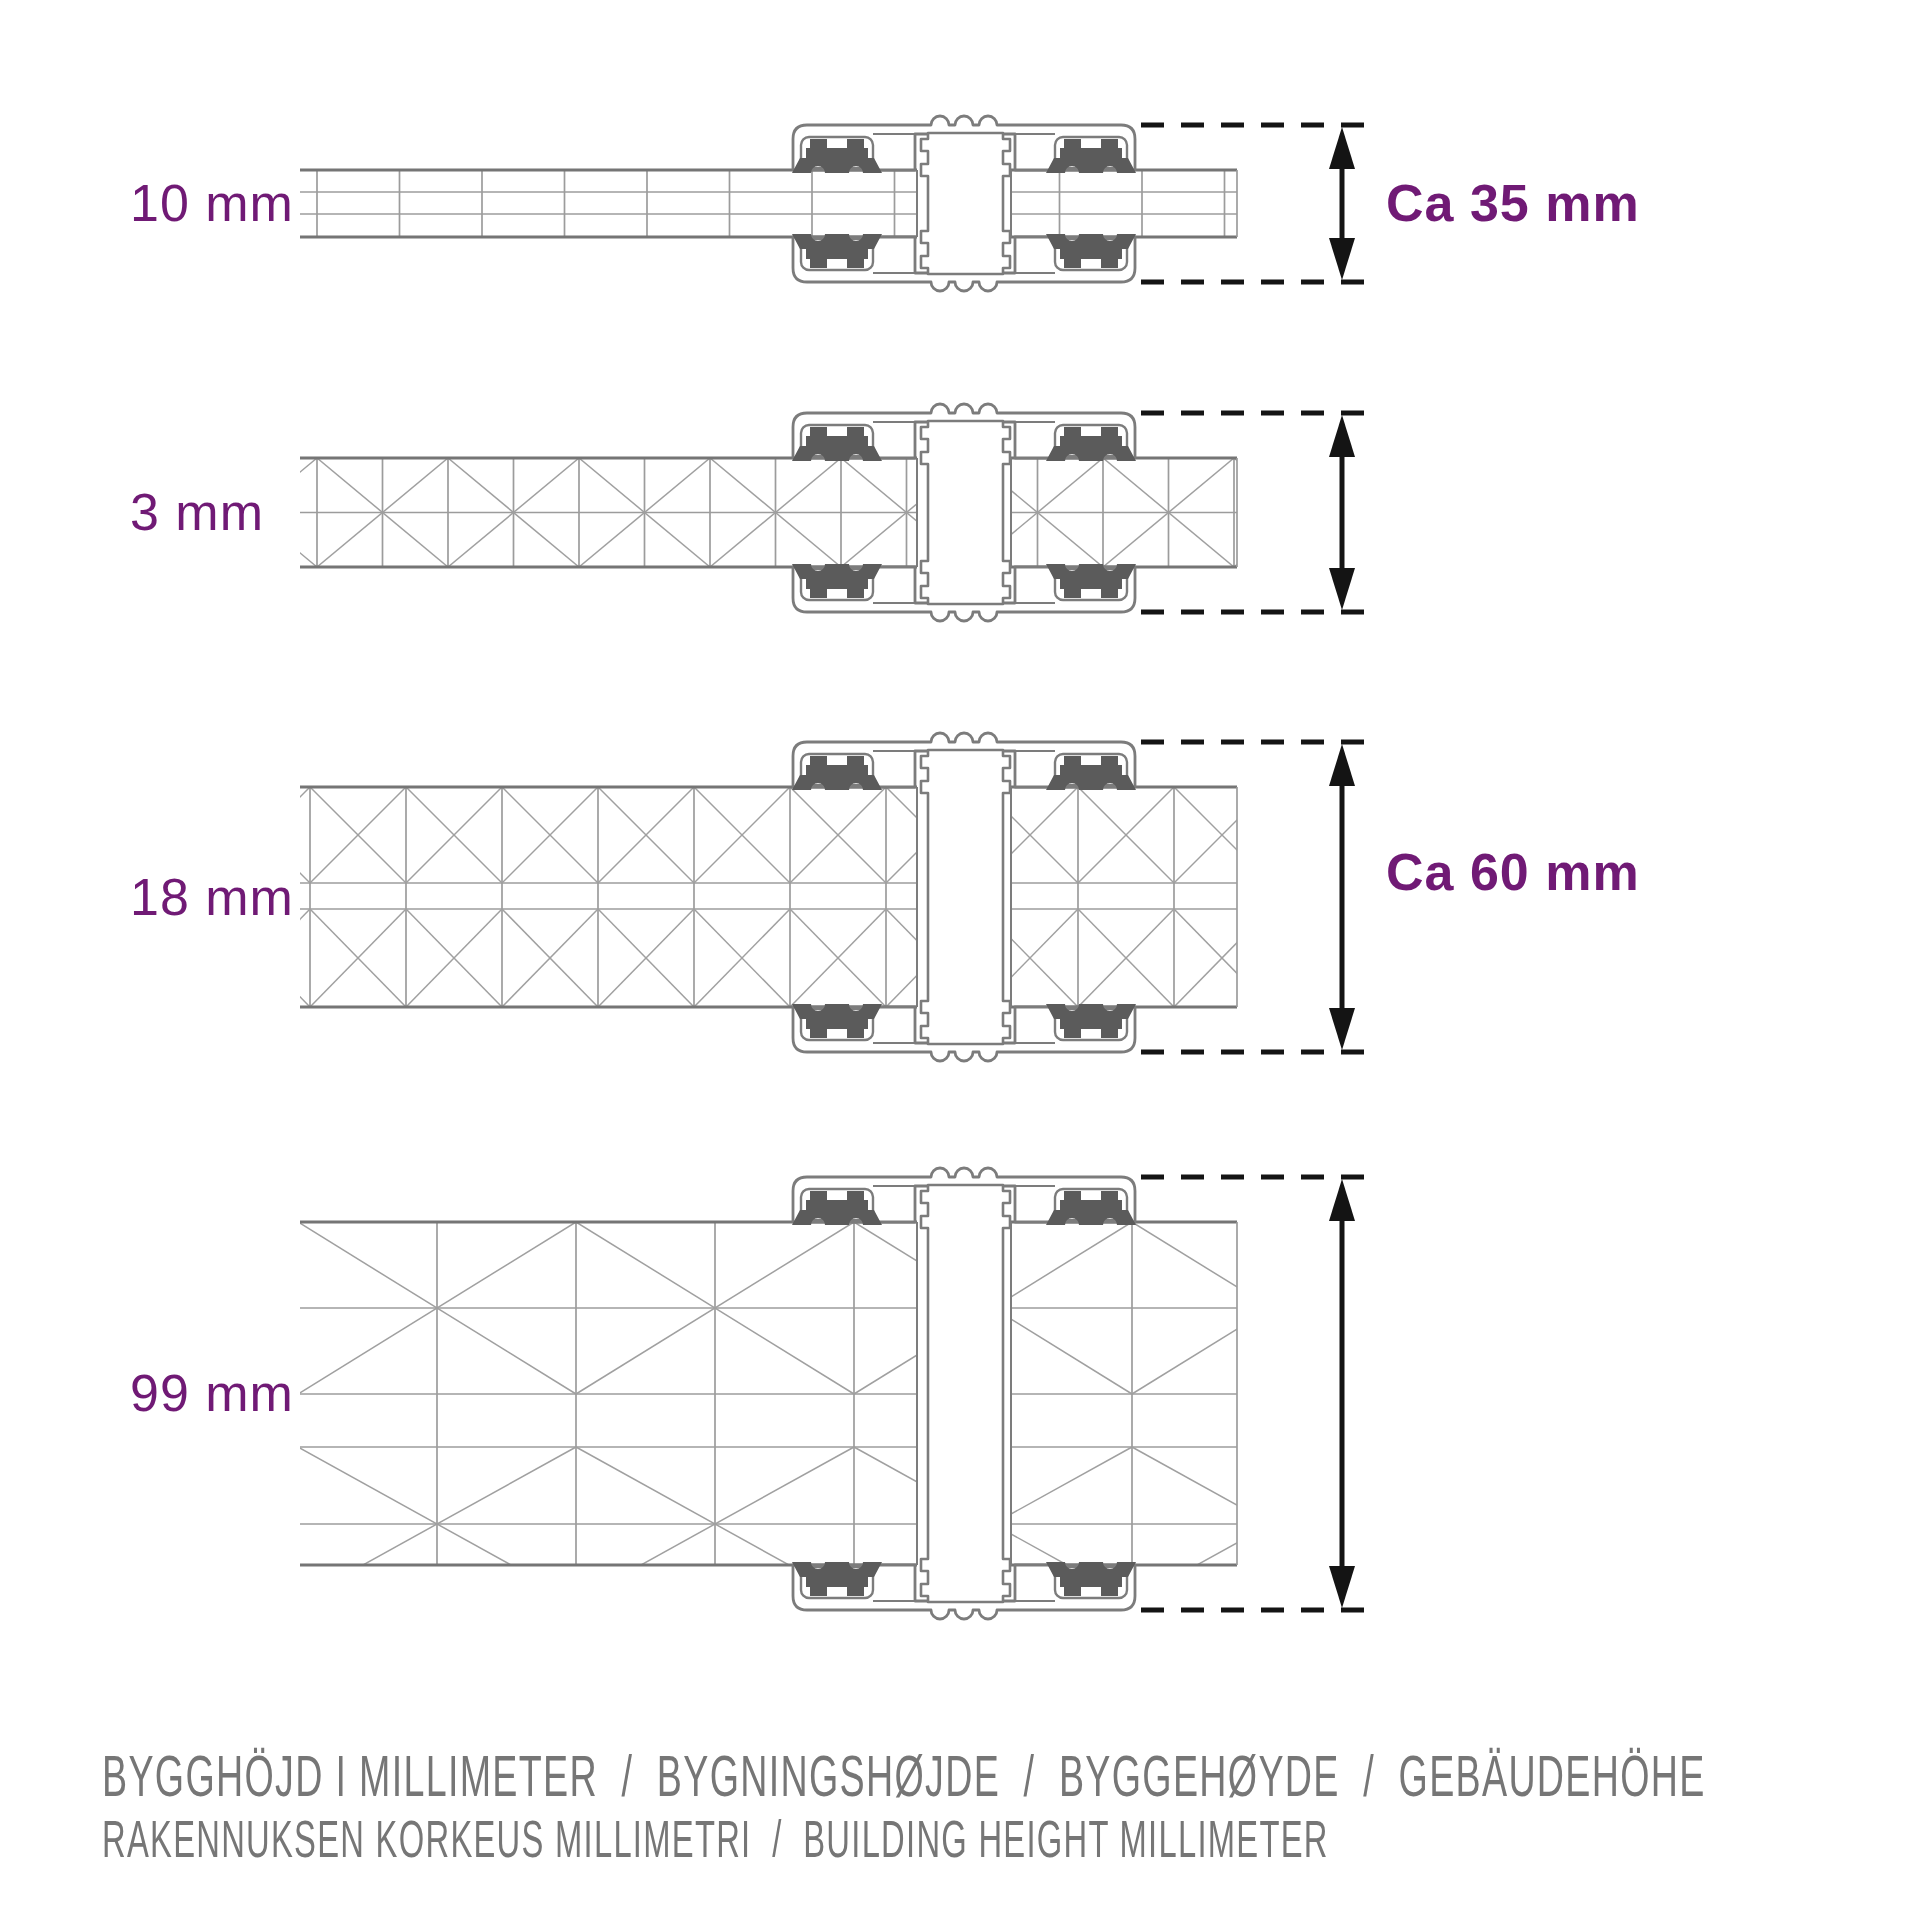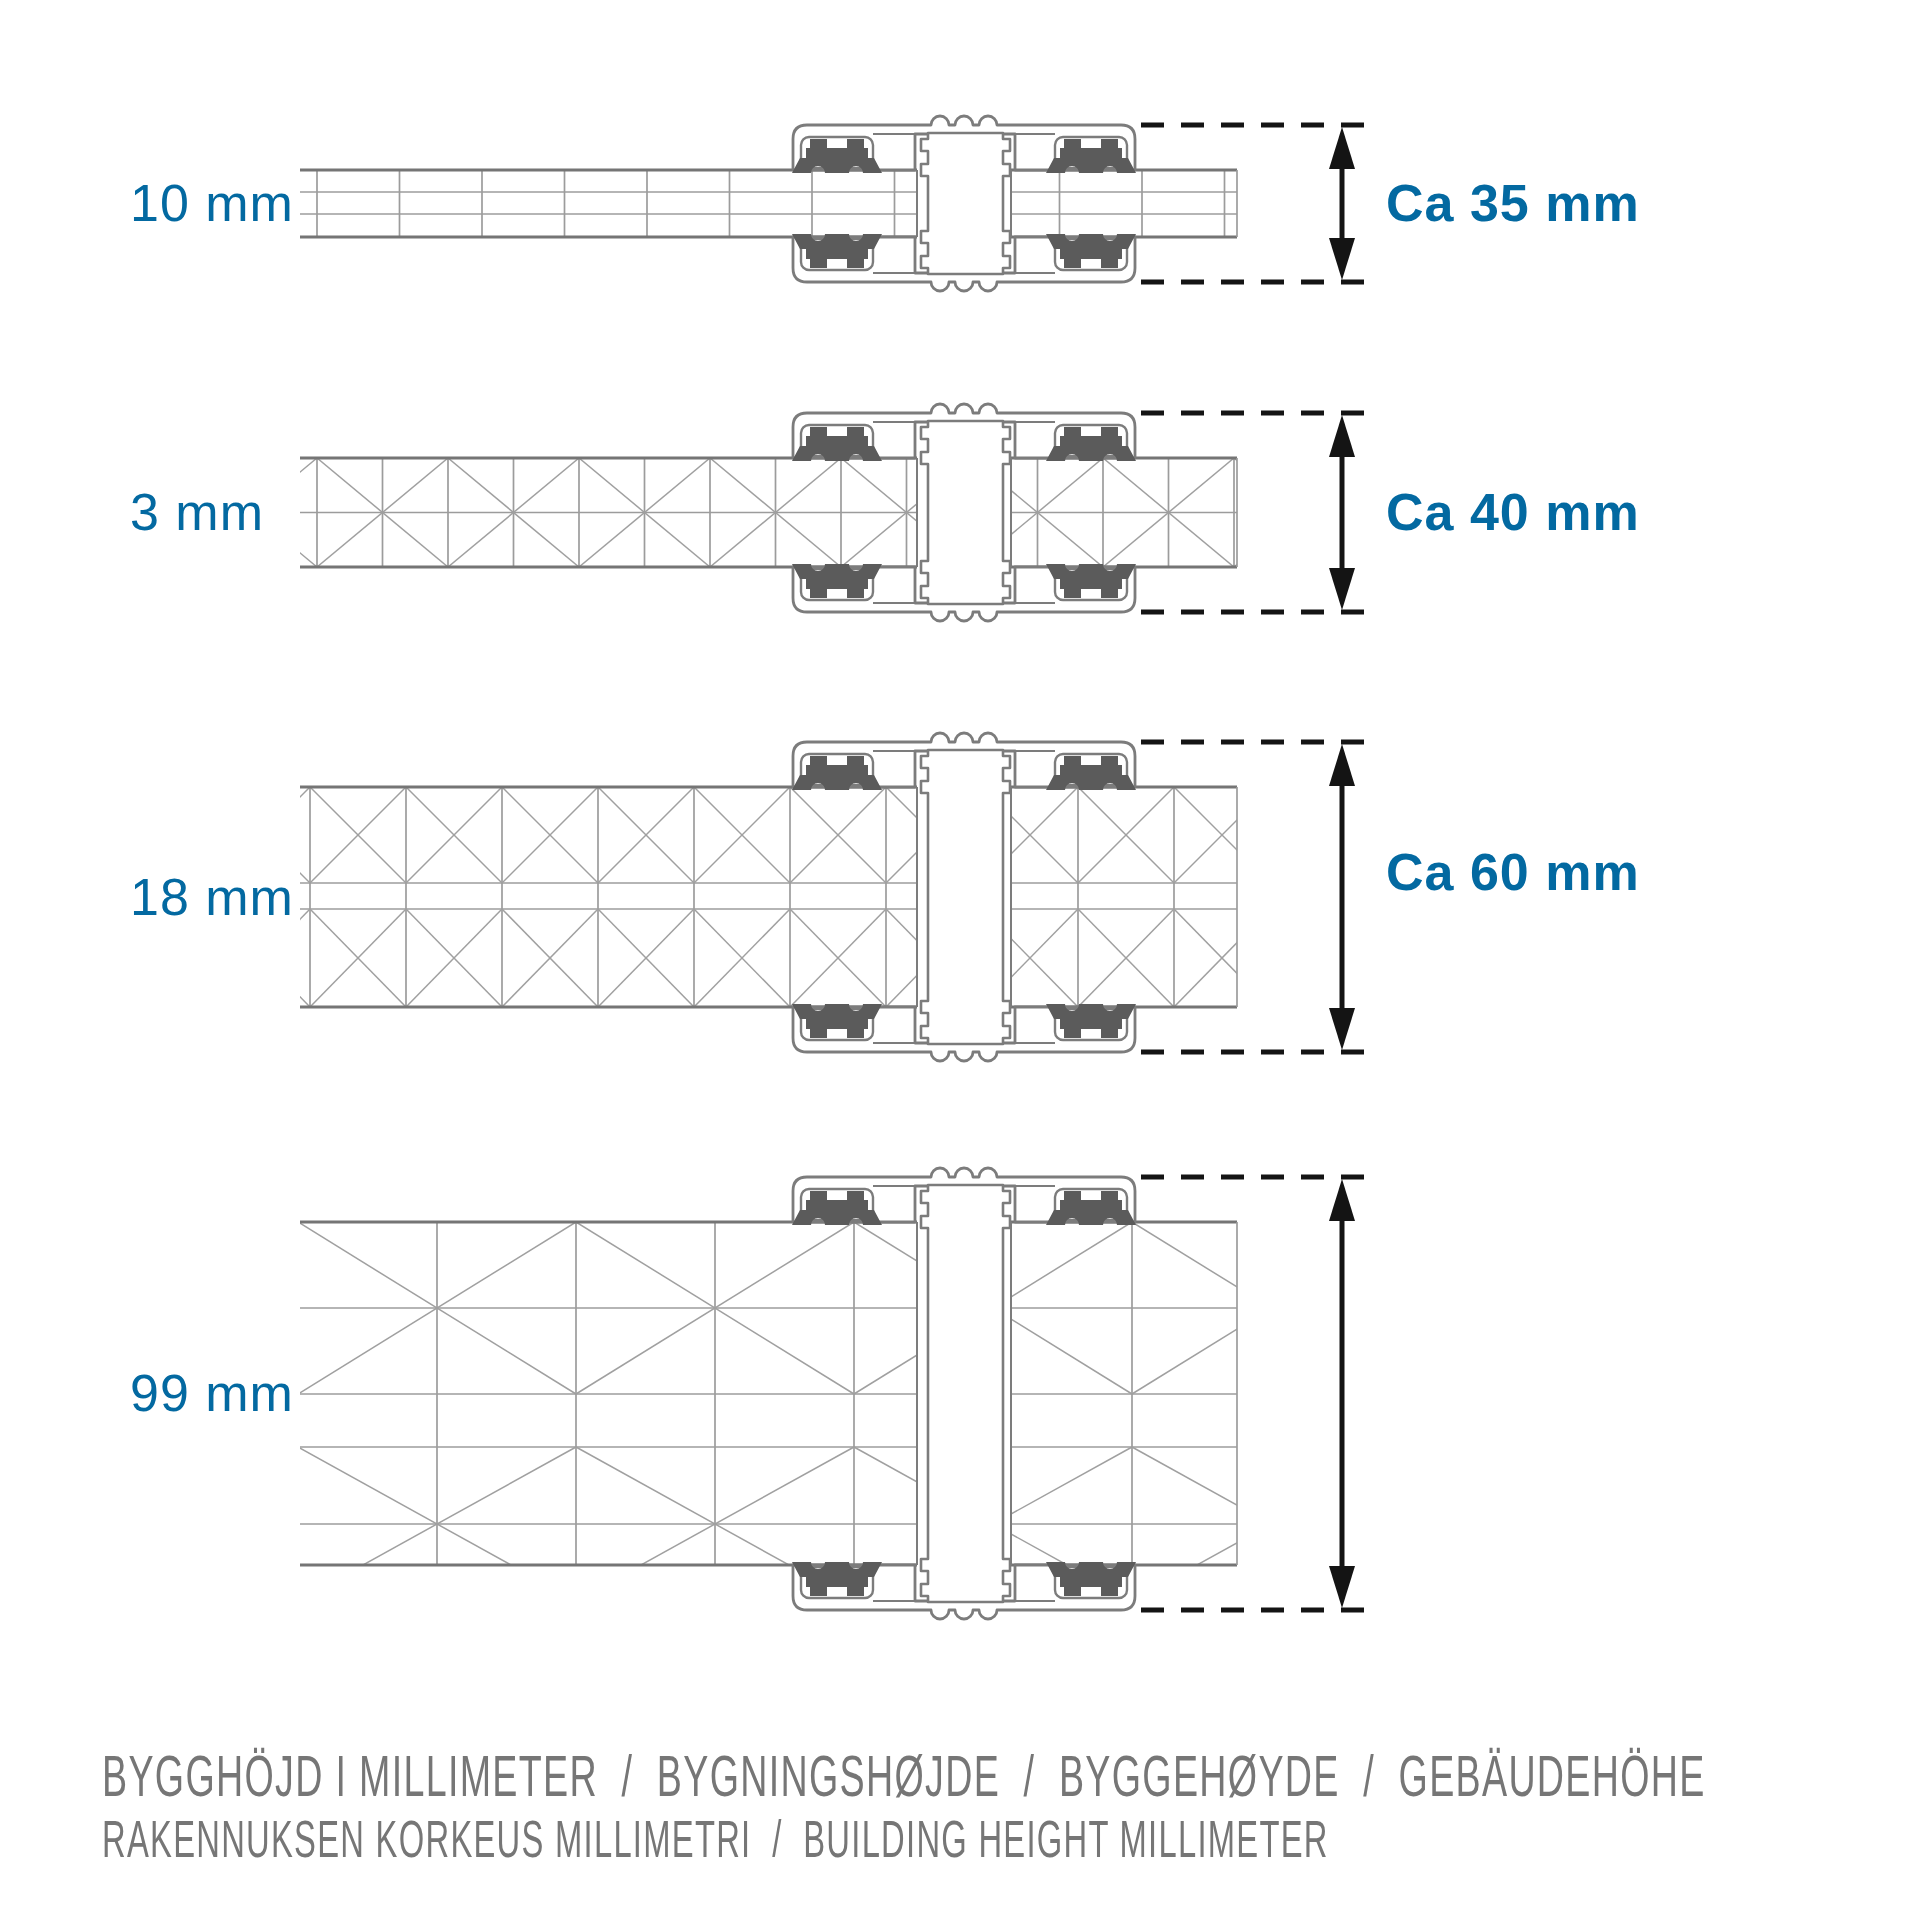--- a/index.html
+++ b/index.html
@@ -1,20 +1,20 @@
 <!DOCTYPE html>
 <html><head>
 <meta charset="utf-8">
 <style>
   html,body{margin:0;padding:0;background:#ffffff;}
   body{width:1920px;height:1920px;position:relative;overflow:hidden;
        font-family:"Liberation Sans", sans-serif;}
   #canvas{position:absolute;left:0;top:0;width:1920px;height:1920px;}
   svg{position:absolute;left:0;top:0;}
-  .lbl{position:absolute;font-size:52px;line-height:62px;color:#0369a1;
+  .lbl{position:absolute;font-size:52px;line-height:62px;color:#701a75;
        letter-spacing:1px;white-space:pre;}
   .lbl-left{left:130px;}
   .lbl-right{left:1386px;font-weight:bold;}
   .footer{position:absolute;left:102px;color:#767676;white-space:pre;
           transform-origin:0 0;letter-spacing:2px;}
   .footer1{top:1744px;font-size:57px;line-height:64px;transform:scaleX(0.66);}
   .footer2{top:1809px;font-size:52px;line-height:60px;transform:scaleX(0.63);}
 </style>
 </head>
 <body>
@@ -469,18 +469,17 @@
 </g>
 </g>
     </svg>
 
   <div class="lbl lbl-left" style="top:172px">10 mm</div>
   <div class="lbl lbl-left" style="top:481px">3 mm</div>
   <div class="lbl lbl-left" style="top:866px">18 mm</div>
   <div class="lbl lbl-left" style="top:1362px">99 mm</div>
 
   <div class="lbl lbl-right" style="top:172px">Ca 35 mm</div>
-  <div class="lbl lbl-right" style="top:481px">Ca 40 mm</div>
   <div class="lbl lbl-right" style="top:841px">Ca 60 mm</div>
 
   <div class="footer footer1">BYGGHÖJD I MILLIMETER  /  BYGNINGSHØJDE  /  BYGGEHØYDE  /  GEBÄUDEHÖHE</div>
   <div class="footer footer2">RAKENNUKSEN KORKEUS MILLIMETRI  /  BUILDING HEIGHT MILLIMETER</div>
 </div>
 
 </body></html>

